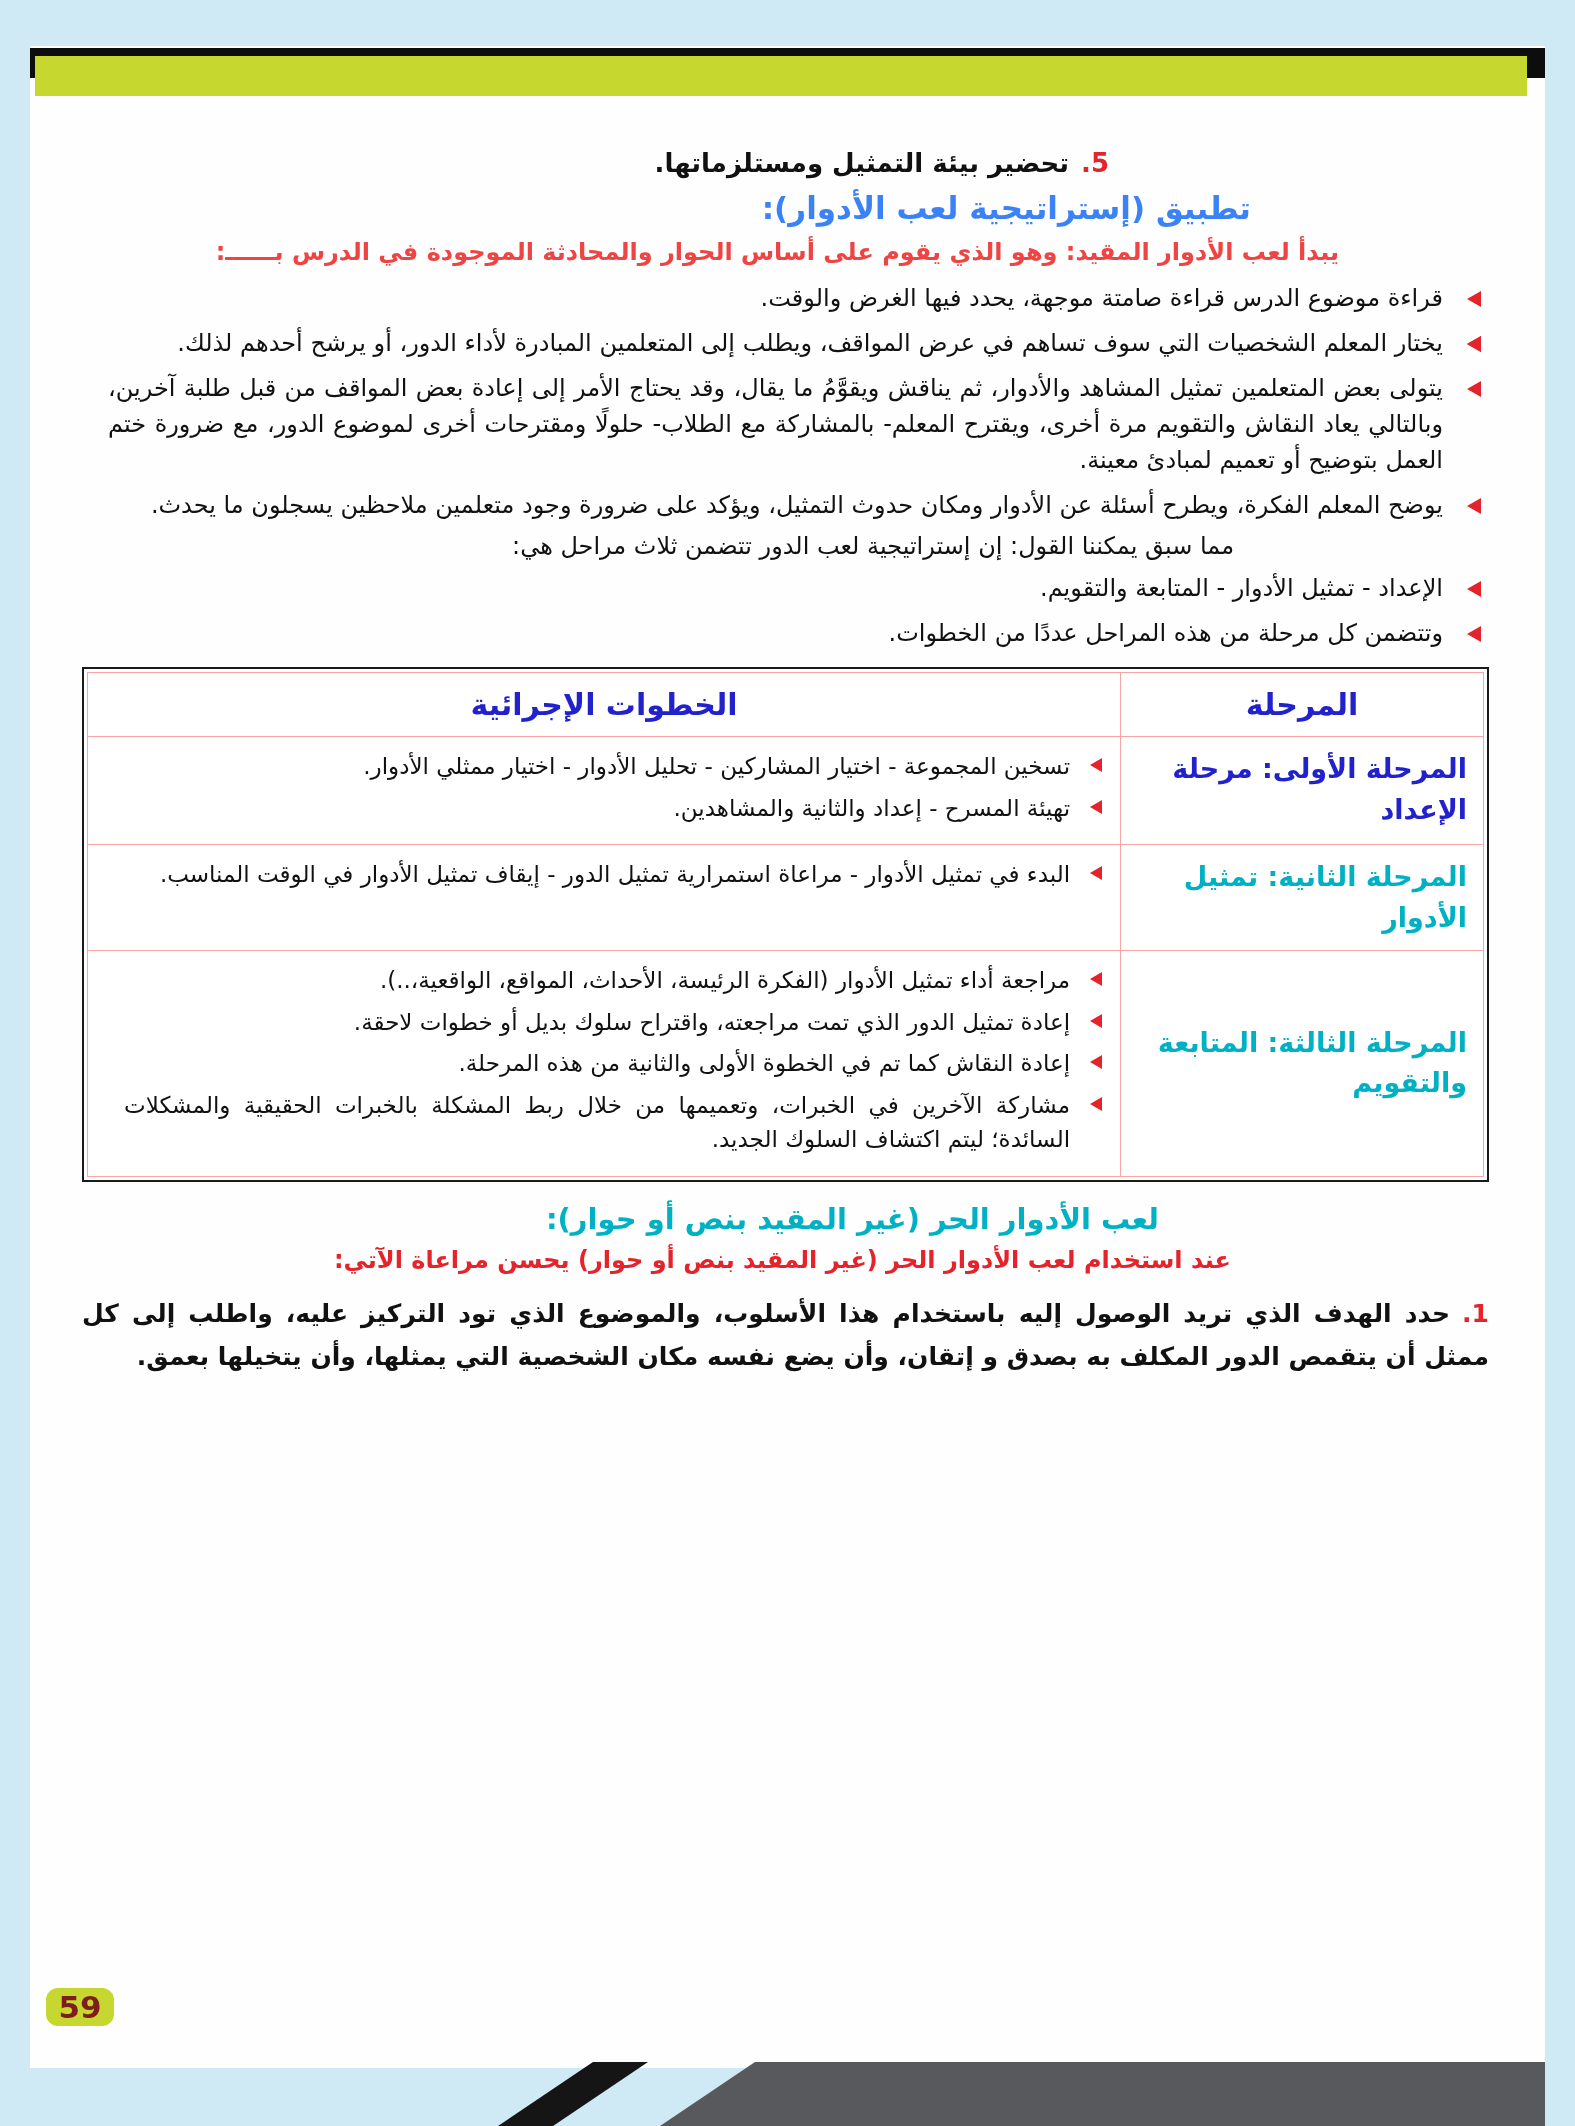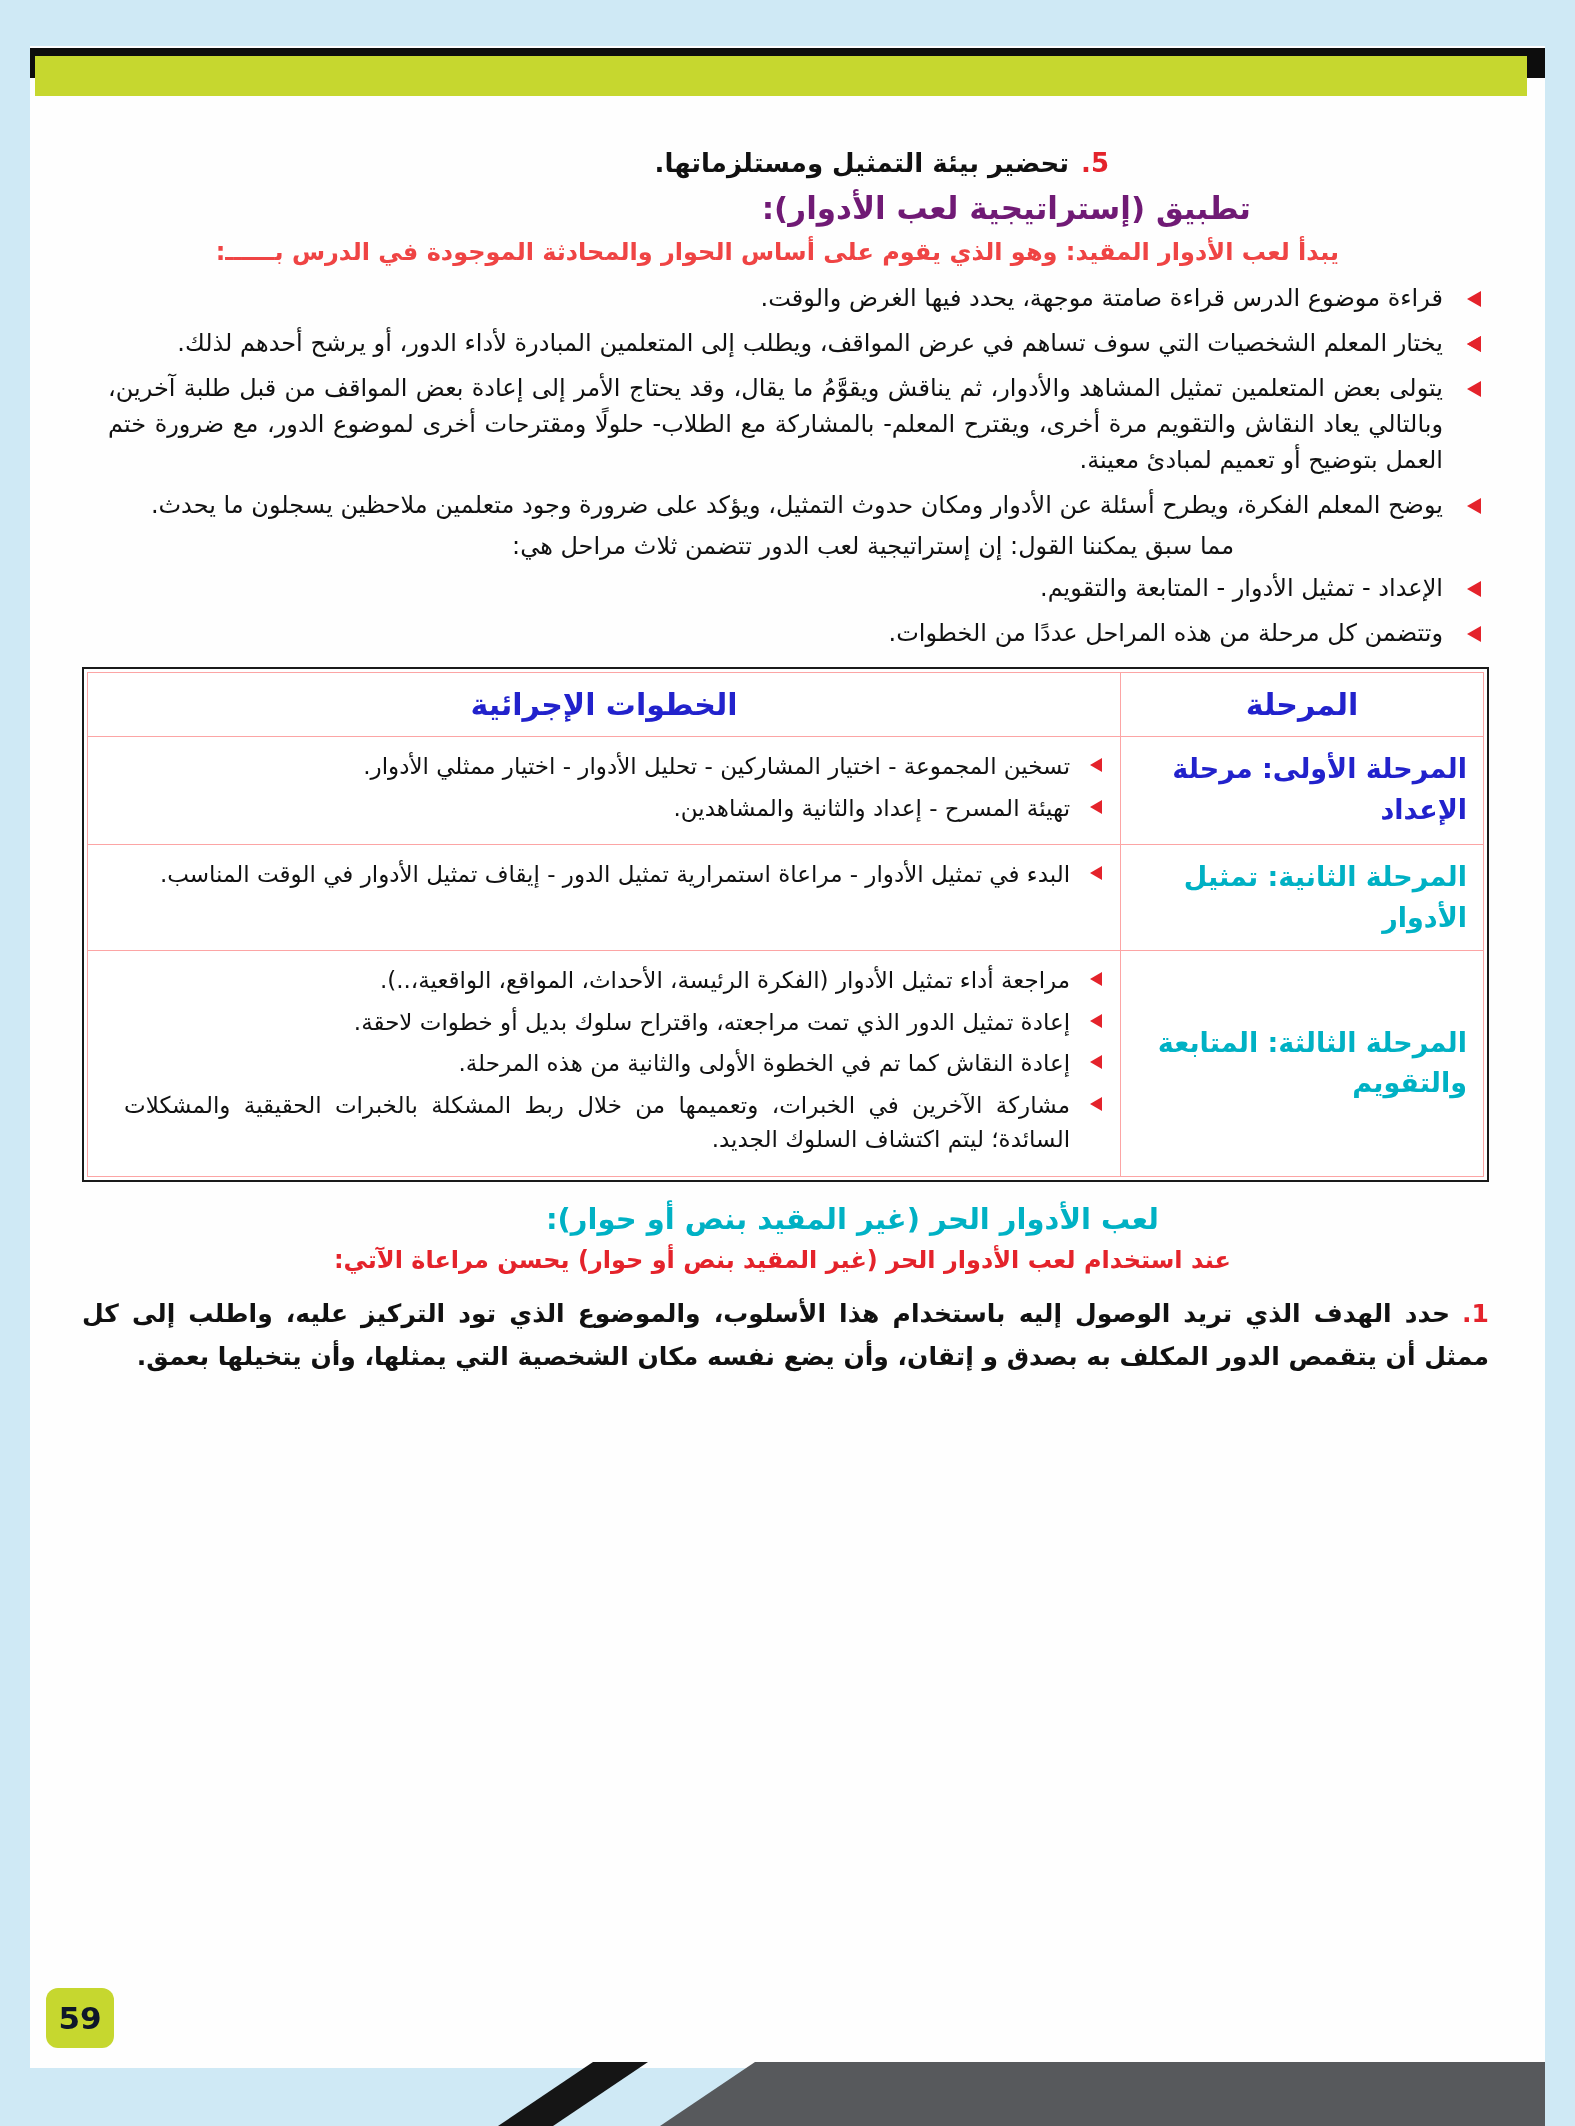--- a/index.html
+++ b/index.html
@@ -8,21 +8,21 @@
     background:#cfe9f5;direction:rtl;color:#111;
     font-family:"DejaVu Sans",sans-serif;
   }
   .page{position:absolute;top:46px;right:30px;left:30px;bottom:58px;background:#fefefe;}
   .bar-black{position:absolute;top:2px;left:0;right:0;height:30px;background:#0d0d0d;}
   .bar-yellow{position:absolute;top:10px;left:5px;right:18px;height:40px;background:#c6d72f;}
   .content{position:absolute;top:96px;right:56px;left:52px;}
 
   .item5{font-size:26px;font-weight:bold;margin:6px 380px 12px 0;}
   .num{color:#e4232b;font-weight:bold;margin-left:12px;}
-  .purple-heading{font-size:31px;font-weight:bold;color:#701a75;margin:8px 238px 12px 0;}
+  .purple-heading{font-size:31px;font-weight:bold;color:#3b82f6;margin:8px 238px 12px 0;}
   .red-intro{color:#ef4444;font-size:24px;font-weight:bold;margin:0 150px 14px 0;}
 
   ul.bullets{list-style:none;margin:0;padding:0;}
   ul.bullets li{position:relative;padding-right:46px;margin-bottom:9px;font-size:24px;line-height:1.5;text-align:justify;margin-left:26px;}
   .arrow{position:absolute;right:8px;top:11px;width:0;height:0;
     border-top:8px solid transparent;border-bottom:8px solid transparent;border-right:14px solid #e4232b;}
 
   .conclusion{font-size:24px;margin:4px 255px 10px 0;text-align:right;}
   .phases-bullets{margin-right:245px;}
   .phases-bullets li{margin-bottom:6px;}
@@ -36,22 +36,22 @@
   td.steps{padding:12px 10px;vertical-align:top;}
   td.steps ul.bullets li{font-size:23px;margin-bottom:7px;padding-right:40px;}
   td.steps .arrow{top:9px;border-top-width:7px;border-bottom-width:7px;border-right-width:12px;}
   .blue-text{color:#2222cc;}
   .teal-text{color:#00b1c4;}
 
   .teal-heading{font-size:29px;font-weight:bold;color:#00b1c4;margin:10px 330px 10px 0;}
   .red-line2{color:#e4232b;font-size:24px;font-weight:bold;margin:0 258px 18px 0;}
   .item1{font-size:25px;font-weight:bold;text-align:justify;line-height:1.75;}
 
-  .page-badge{position:absolute;left:46px;top:1988px;width:68px;height:60px;background:#c6d72f;
-    border-radius:12px;color:#0f172a;font-size:31px;font-weight:bold;
+  .page-badge{position:absolute;left:46px;top:1988px;width:68px;height:38px;background:#c6d72f;
+    border-radius:12px;color:#7f1d1d;font-size:31px;font-weight:bold;
     display:flex;align-items:center;justify-content:center;}
   .shape-black{position:absolute;left:498px;bottom:0;width:150px;height:64px;background:#151515;
     clip-path:polygon(95px 0,150px 0,55px 100%,0 100%);}
   .shape-gray{position:absolute;left:660px;right:30px;bottom:0;height:64px;background:#57595c;
     clip-path:polygon(95px 0,100% 0,100% 100%,0 100%);}
 </style>
 </head>
 <body>
 
 <div class="canvas">

